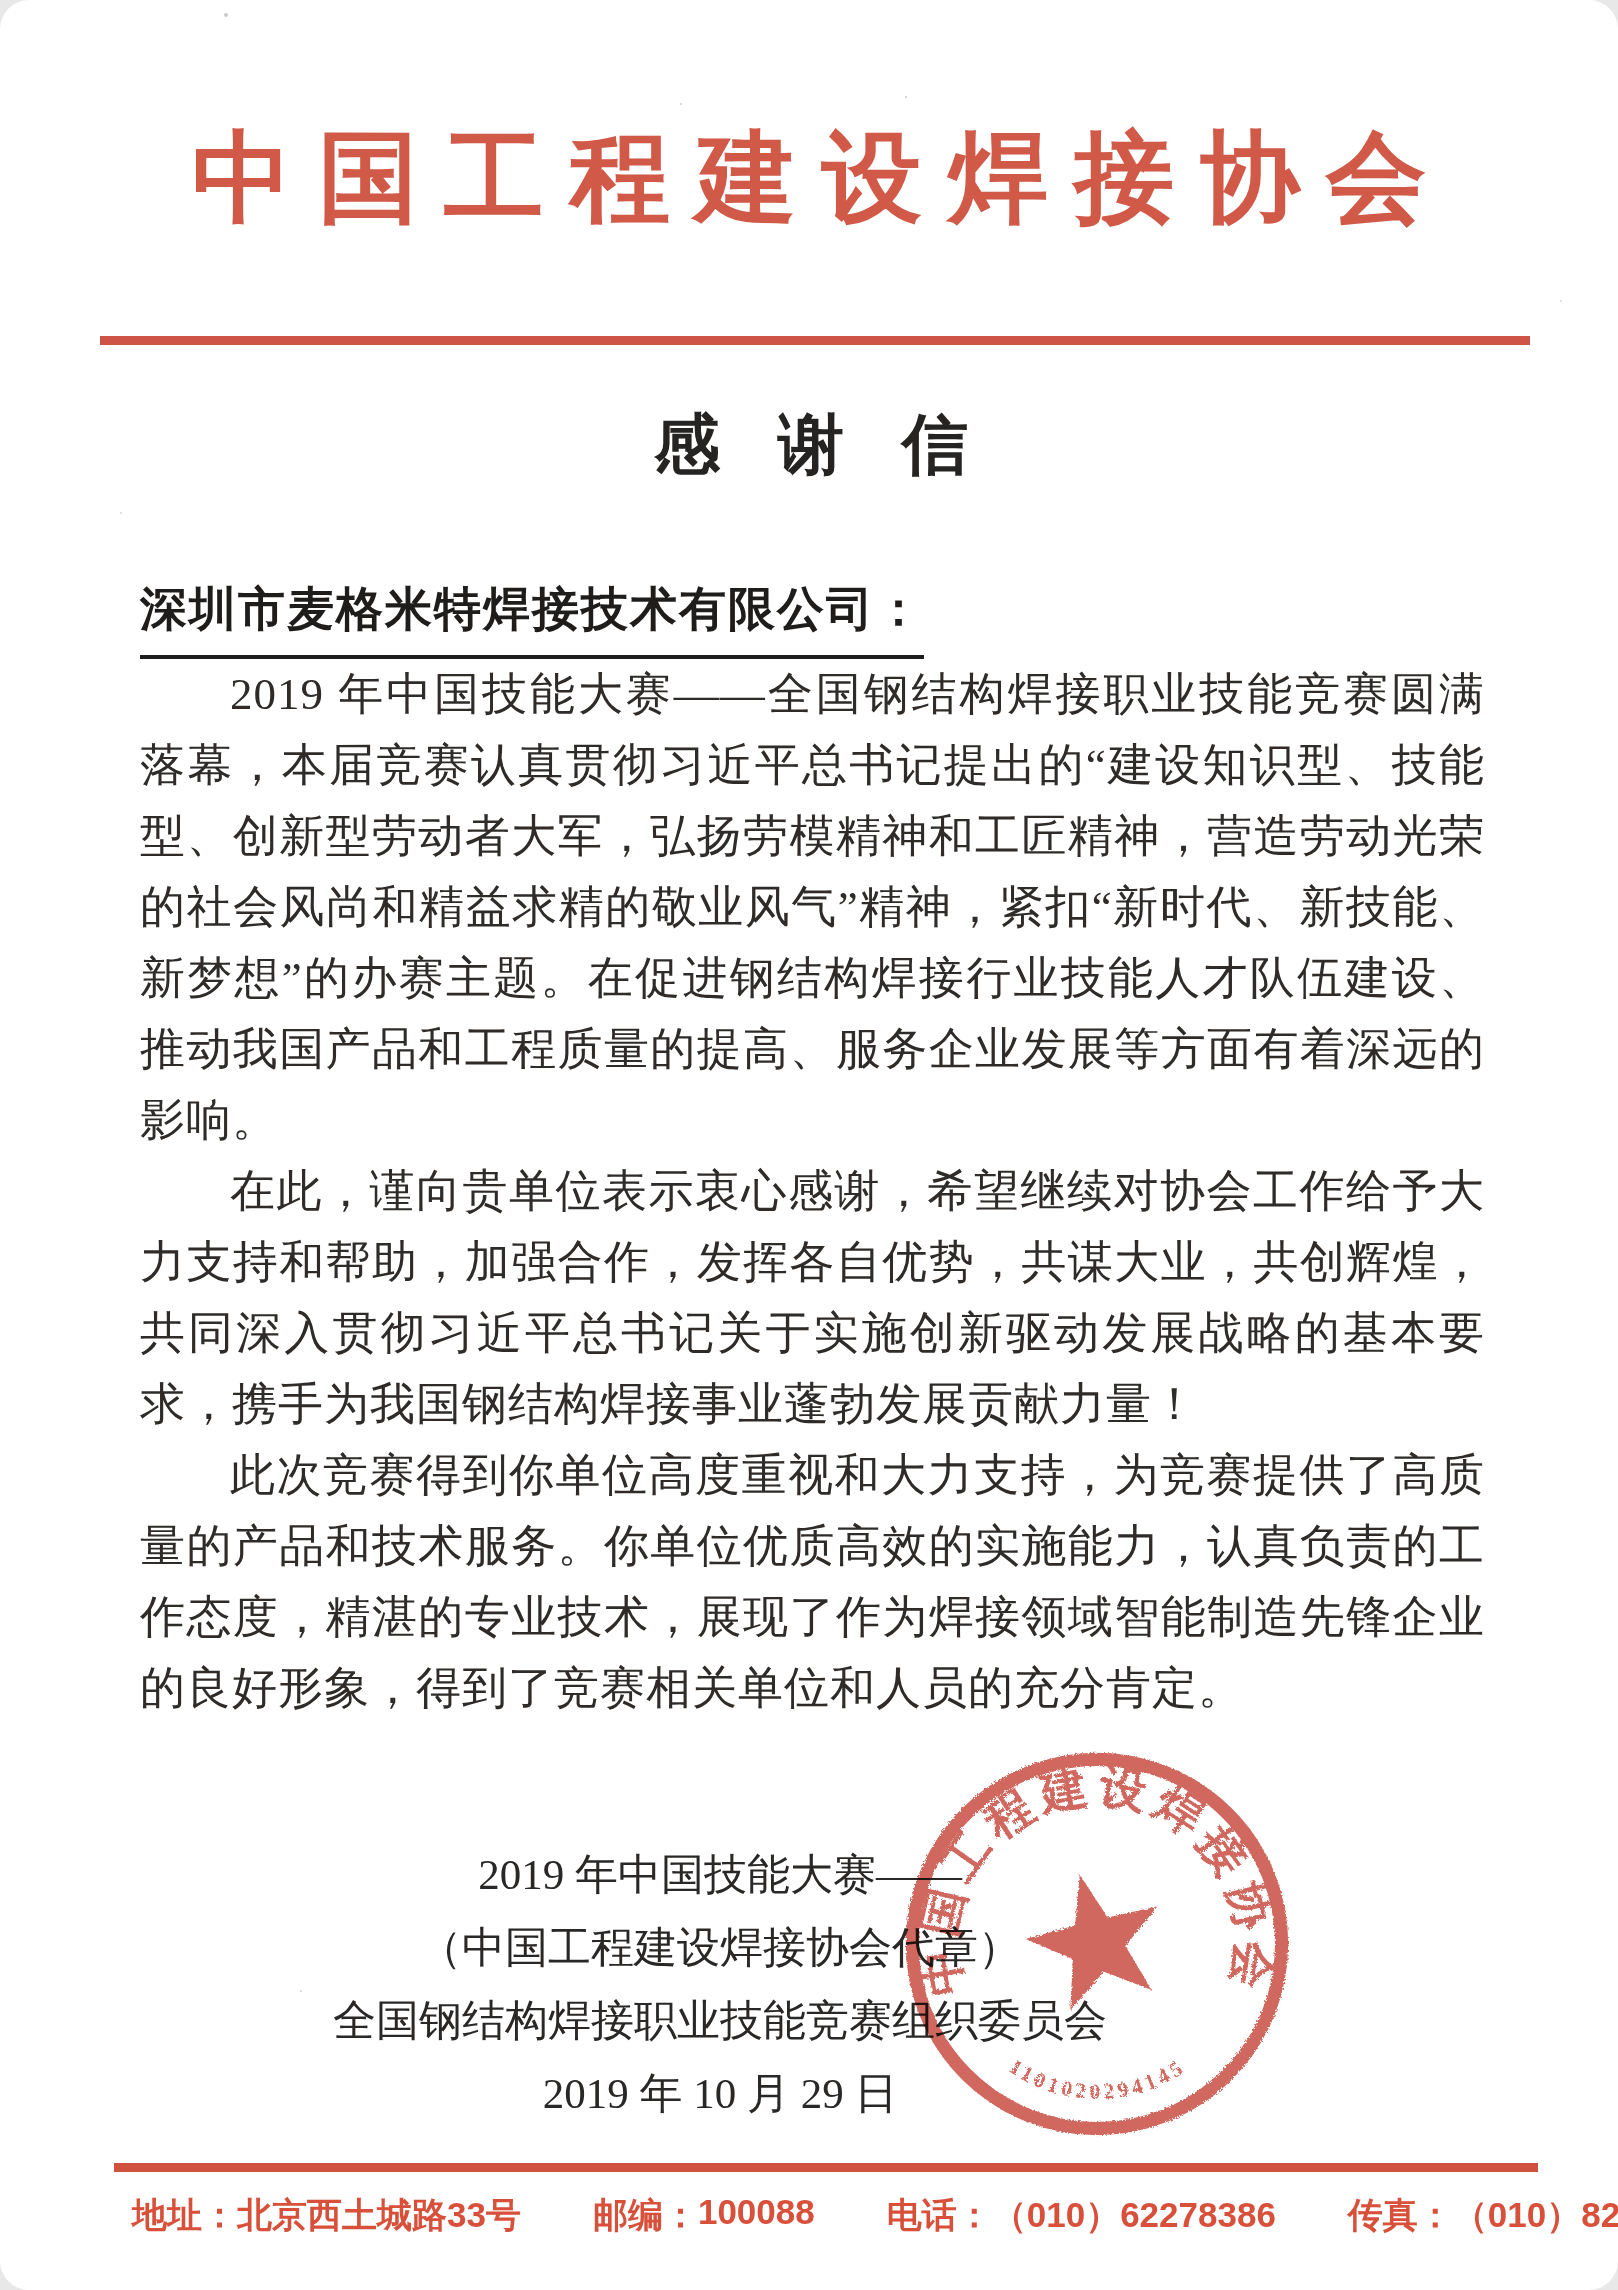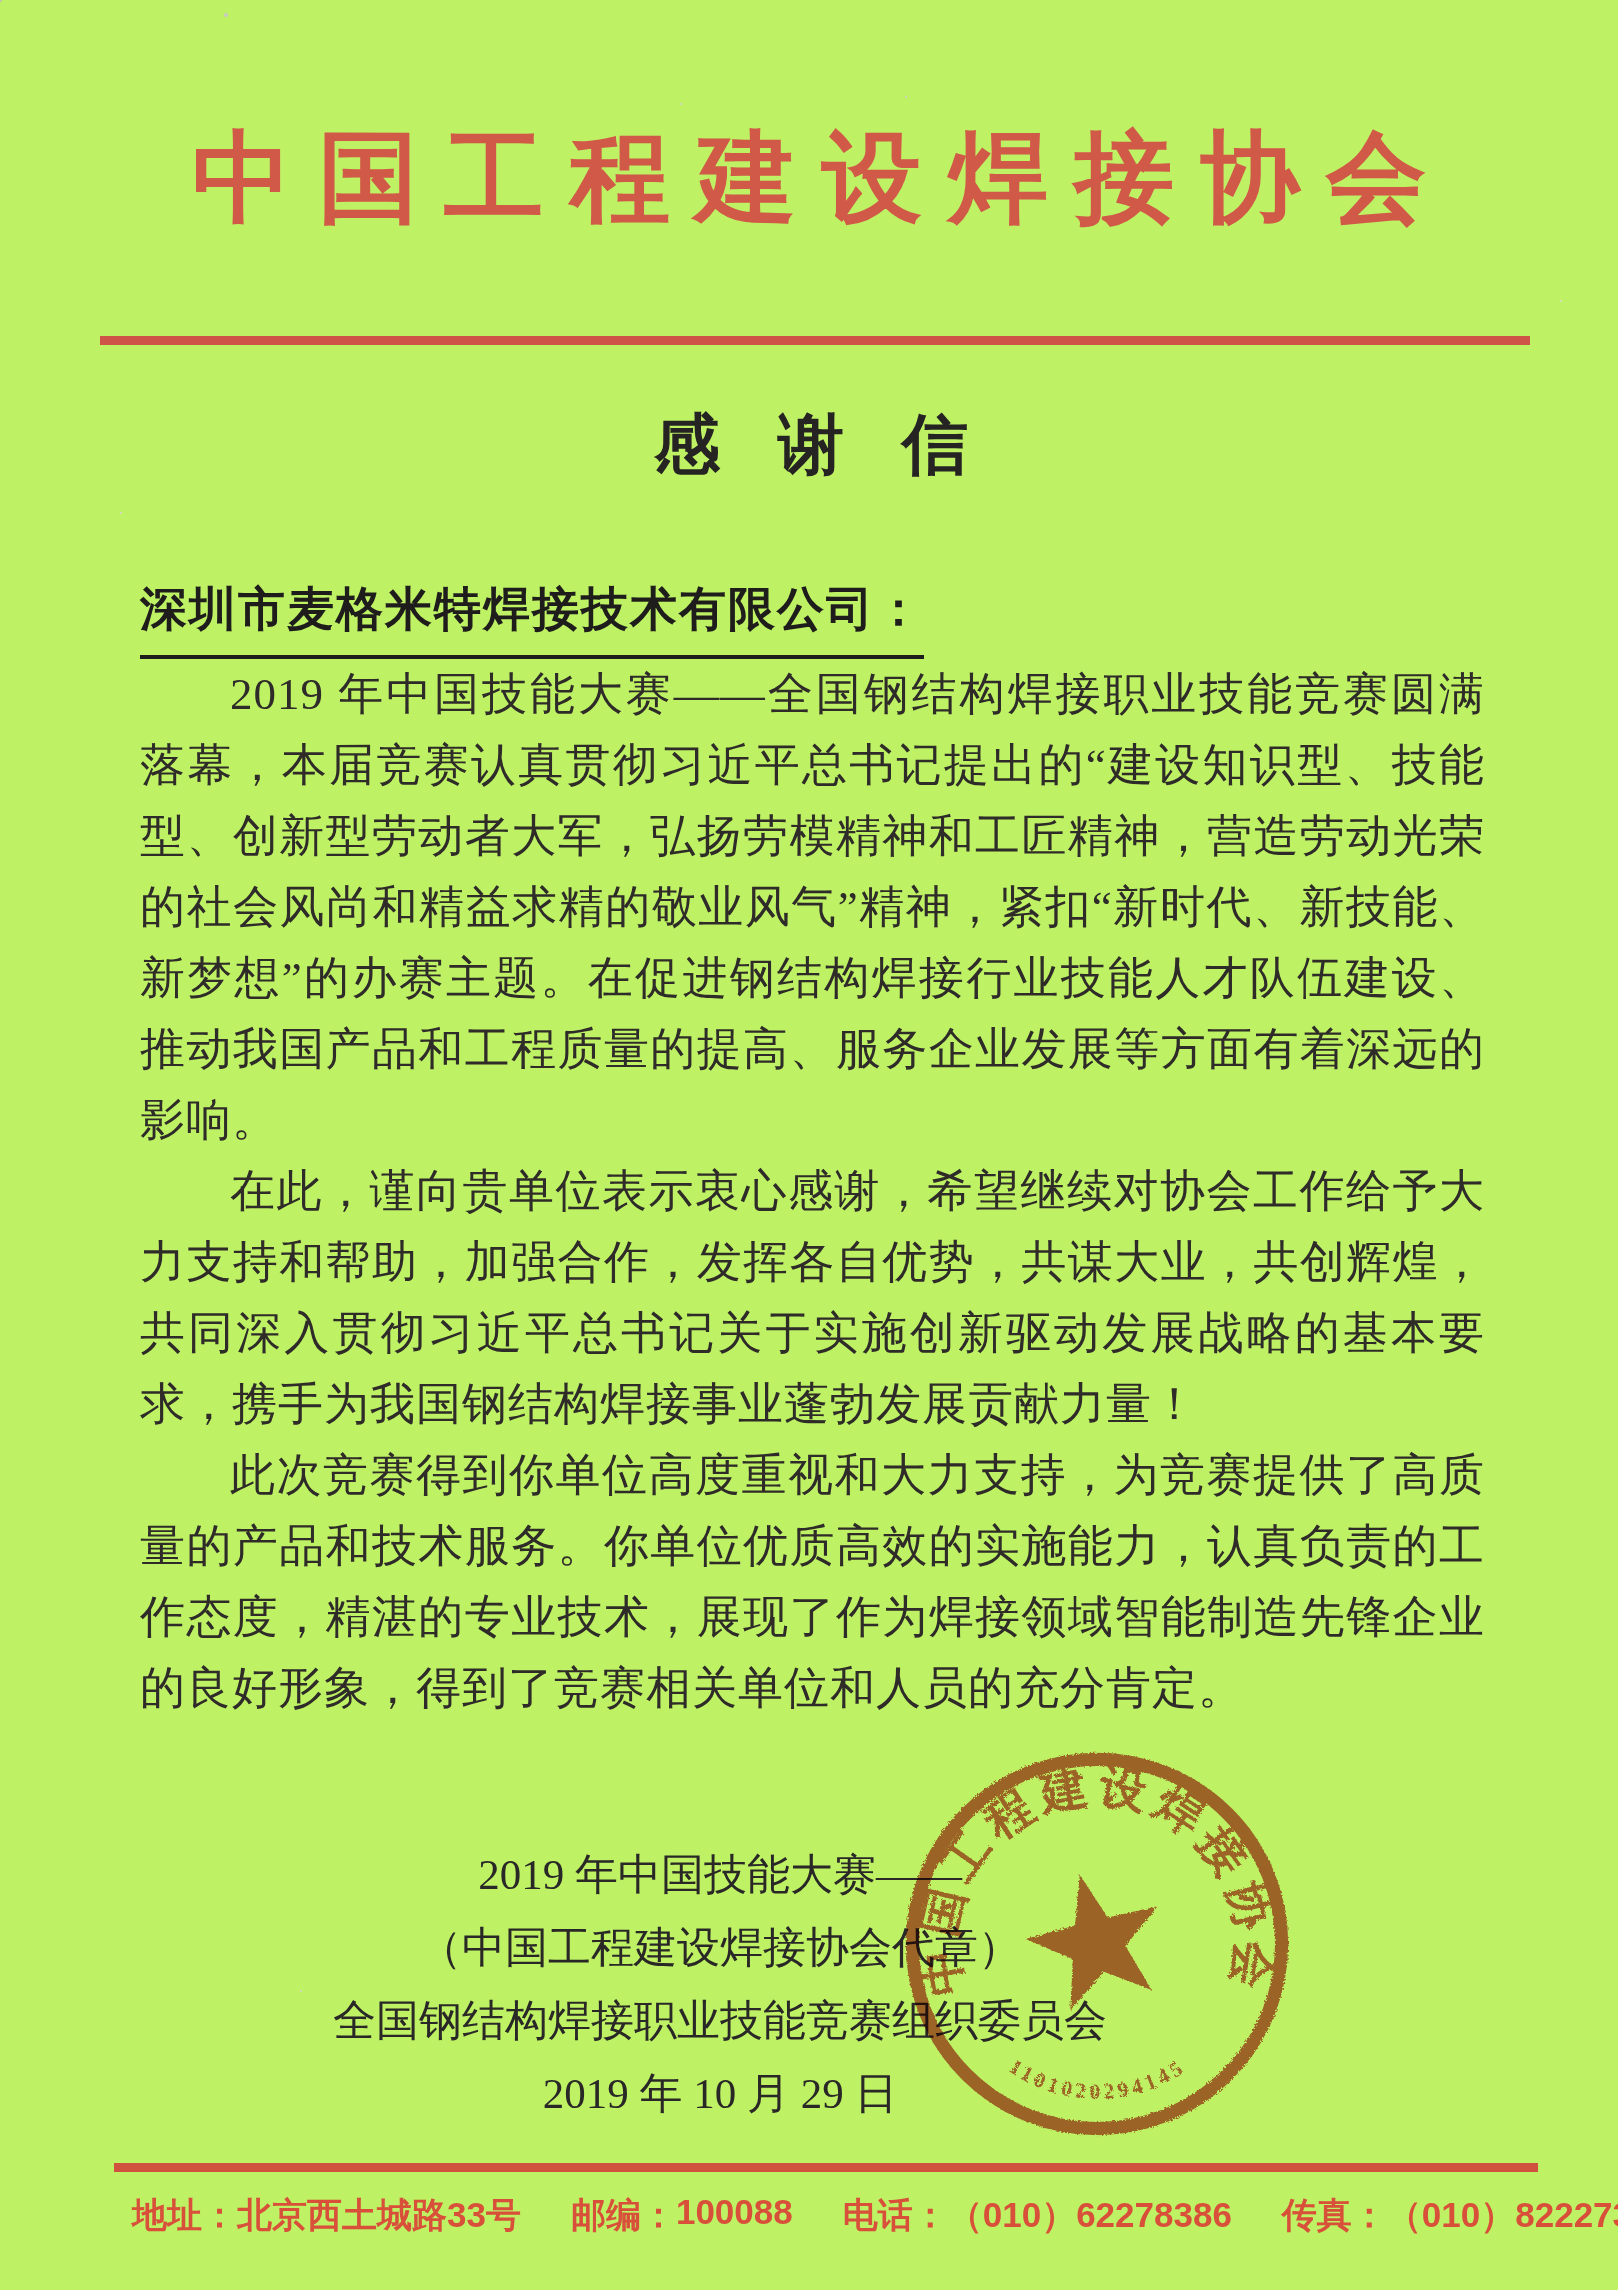--- a/index.html
+++ b/index.html
@@ -1,22 +1,23 @@
 <!DOCTYPE html>
 <html><head>
 <meta charset="utf-8">
 <style>
   html,body{margin:0;padding:0;background:#e8e8e8;}
   .page{
     position:relative;
     width:1618px;height:2290px;
     margin:0 auto;
-    background:#bef264;
+    background:#ffffff;
     overflow:hidden;
     font-family:"Liberation Serif", serif;
+    border-radius:29px;
   }
   
   .org-name{
     position:absolute;top:112px;left:0;right:0;
     text-align:center;
     font-size:100px;font-weight:700;
     color:#d15948;
     letter-spacing:26px;text-indent:26px;
     white-space:nowrap;
   }
@@ -64,21 +65,21 @@
     position:absolute;left:893px;top:1740px;
     width:408px;height:408px;
     color:#c6463a;
     opacity:.82;
     mix-blend-mode:multiply;
   }
   .stamp text{fill:currentColor;font-family:"Liberation Serif",serif;font-weight:700;}
   
   .footer{
     position:absolute;top:2192px;left:132px;right:60px;
-    display:flex;gap:50px;align-items:baseline;
+    display:flex;gap:72px;align-items:baseline;
     font-family:"Liberation Sans", sans-serif;
     font-size:35px;font-weight:700;
     color:#d8503a;white-space:nowrap;
   }
   .footer .item{display:flex;}
   
   .specks{
     position:absolute;top:0;left:0;width:2px;height:2px;border-radius:50%;
     background:#bdbdbd;
     box-shadow:225px 14px 0 1px #c9c9c9, 680px 103px 0 0 #d2d2d2,

